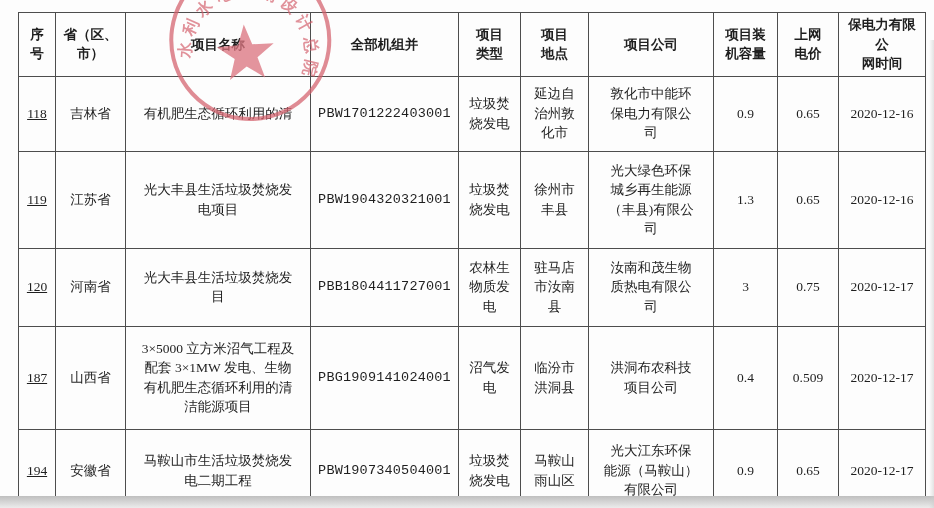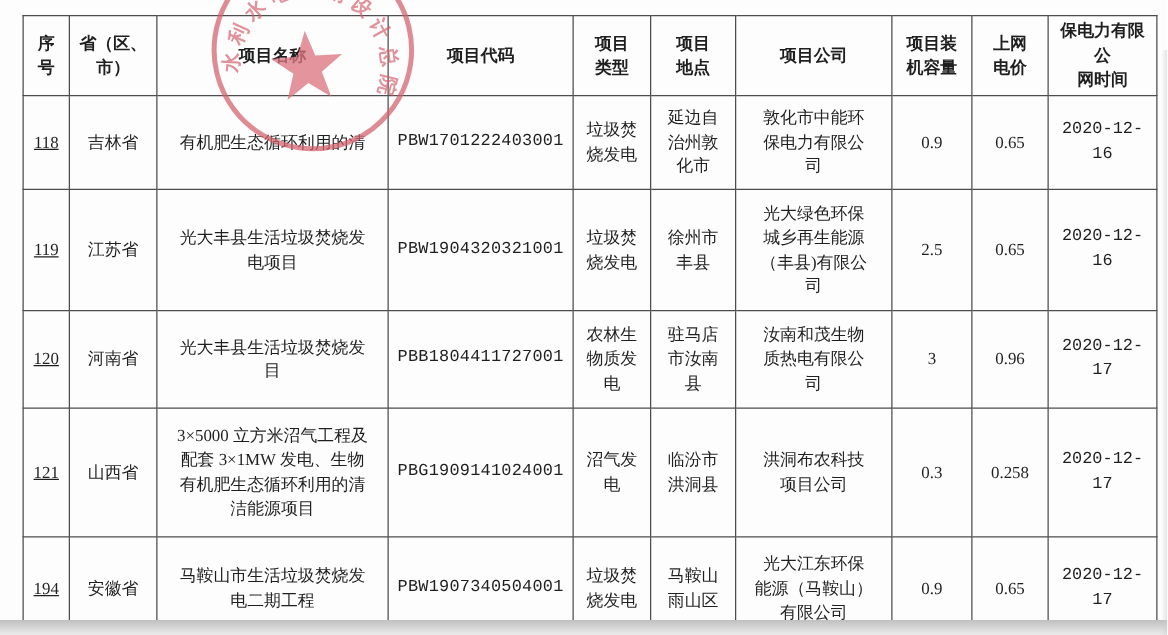--- a/index.html
+++ b/index.html
@@ -29,21 +29,21 @@
   }
   table.grid th{font-weight:bold;font-size:13.5px;}
   thead tr{height:41px;}
   tbody tr:nth-child(1){height:75px;}
   tbody tr:nth-child(2){height:97px;}
   tbody tr:nth-child(3){height:78px;}
   tbody tr:nth-child(4){height:103px;}
   tbody tr:nth-child(5){height:83px;}
   td.cell-code{font-size:15px;letter-spacing:0.2px;white-space:nowrap;font-family:Liberation Mono, monospace;}
   td.cell-no{font-size:14.5px;text-decoration:underline;}
-  td.cell-grid_date{font-size:14px;white-space:nowrap;font-family:Liberation Mono, monospace;}
+  td.cell-grid_date{font-size:14px;white-space:nowrap;}
   
   .stamp{
     position:absolute;left:150px;top:0;width:212px;height:136px;
     pointer-events:none;opacity:0.85;
   }
   
   .scan-shadow-bottom{
     position:absolute;left:0;top:496px;width:934px;height:12px;
     background:linear-gradient(to bottom,#bfbfbf,#ececec);
   }
@@ -70,21 +70,21 @@
         <col style="width:61px">
       <col style="width:87px">
     </colgroup>
     <thead>
       <tr>
           <th>序
 号</th>
           <th>省（区、
 市）</th>
           <th>项目名称</th>
-          <th>项目代码</th>
+          <th>全部机组并</th>
           <th>项目
 类型</th>
           <th>项目
 地点</th>
           <th>项目公司</th>
           <th>项目装
 机容量</th>
           <th>上网
 电价</th>
           <th>保电力有限公
@@ -116,59 +116,59 @@
 电项目</td>
           <td class="cell-code">PBW1904320321001</td>
           <td class="cell-type">垃圾焚
 烧发电</td>
           <td class="cell-location">徐州市
 丰县</td>
           <td class="cell-company">光大绿色环保
 城乡再生能源
 （丰县)有限公
 司</td>
-          <td class="cell-capacity">2.5</td>
+          <td class="cell-capacity">1.3</td>
           <td class="cell-price">0.65</td>
           <td class="cell-grid_date">2020-12-16</td>
         </tr>
         <tr>
           <td class="cell-no">120</td>
           <td class="cell-province">河南省</td>
           <td class="cell-name">光大丰县生活垃圾焚烧发
 目</td>
           <td class="cell-code">PBB1804411727001</td>
           <td class="cell-type">农林生
 物质发
 电</td>
           <td class="cell-location">驻马店
 市汝南
 县</td>
           <td class="cell-company">汝南和茂生物
 质热电有限公
 司</td>
           <td class="cell-capacity">3</td>
-          <td class="cell-price">0.96</td>
+          <td class="cell-price">0.75</td>
           <td class="cell-grid_date">2020-12-17</td>
         </tr>
         <tr>
-          <td class="cell-no">121</td>
+          <td class="cell-no">187</td>
           <td class="cell-province">山西省</td>
           <td class="cell-name">3×5000 立方米沼气工程及
 配套 3×1MW 发电、生物
 有机肥生态循环利用的清
 洁能源项目</td>
           <td class="cell-code">PBG1909141024001</td>
           <td class="cell-type">沼气发
 电</td>
           <td class="cell-location">临汾市
 洪洞县</td>
           <td class="cell-company">洪洞布农科技
 项目公司</td>
-          <td class="cell-capacity">0.3</td>
-          <td class="cell-price">0.258</td>
+          <td class="cell-capacity">0.4</td>
+          <td class="cell-price">0.509</td>
           <td class="cell-grid_date">2020-12-17</td>
         </tr>
         <tr>
           <td class="cell-no">194</td>
           <td class="cell-province">安徽省</td>
           <td class="cell-name">马鞍山市生活垃圾焚烧发
 电二期工程</td>
           <td class="cell-code">PBW1907340504001</td>
           <td class="cell-type">垃圾焚
 烧发电</td>

